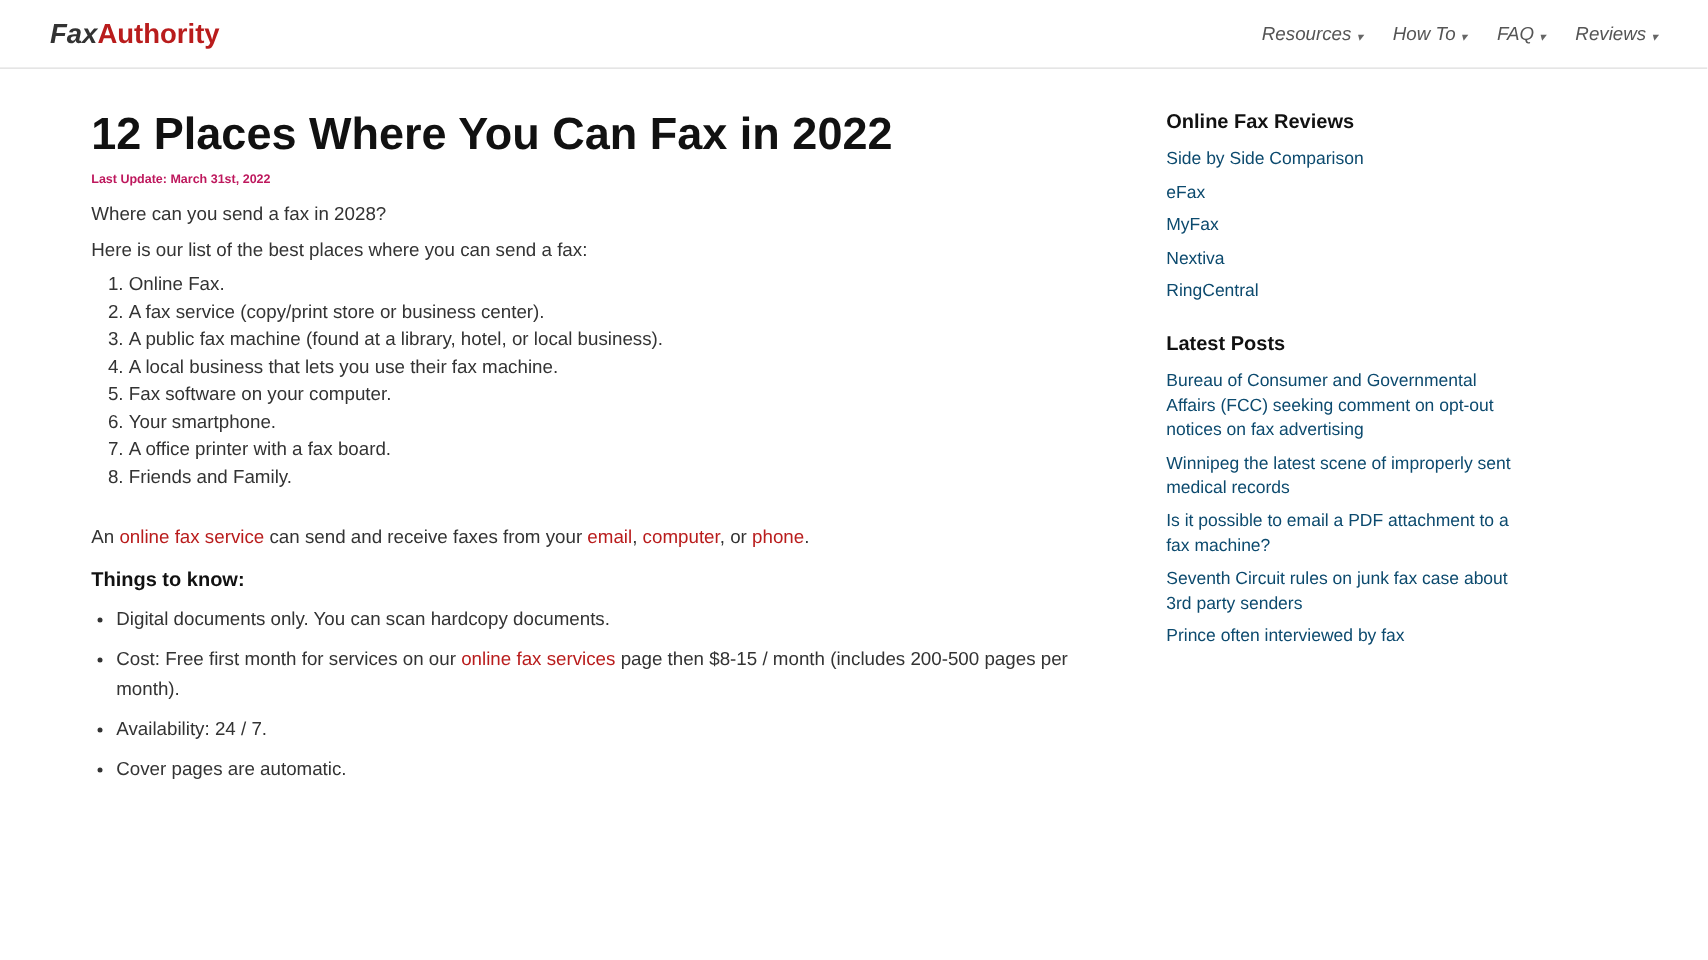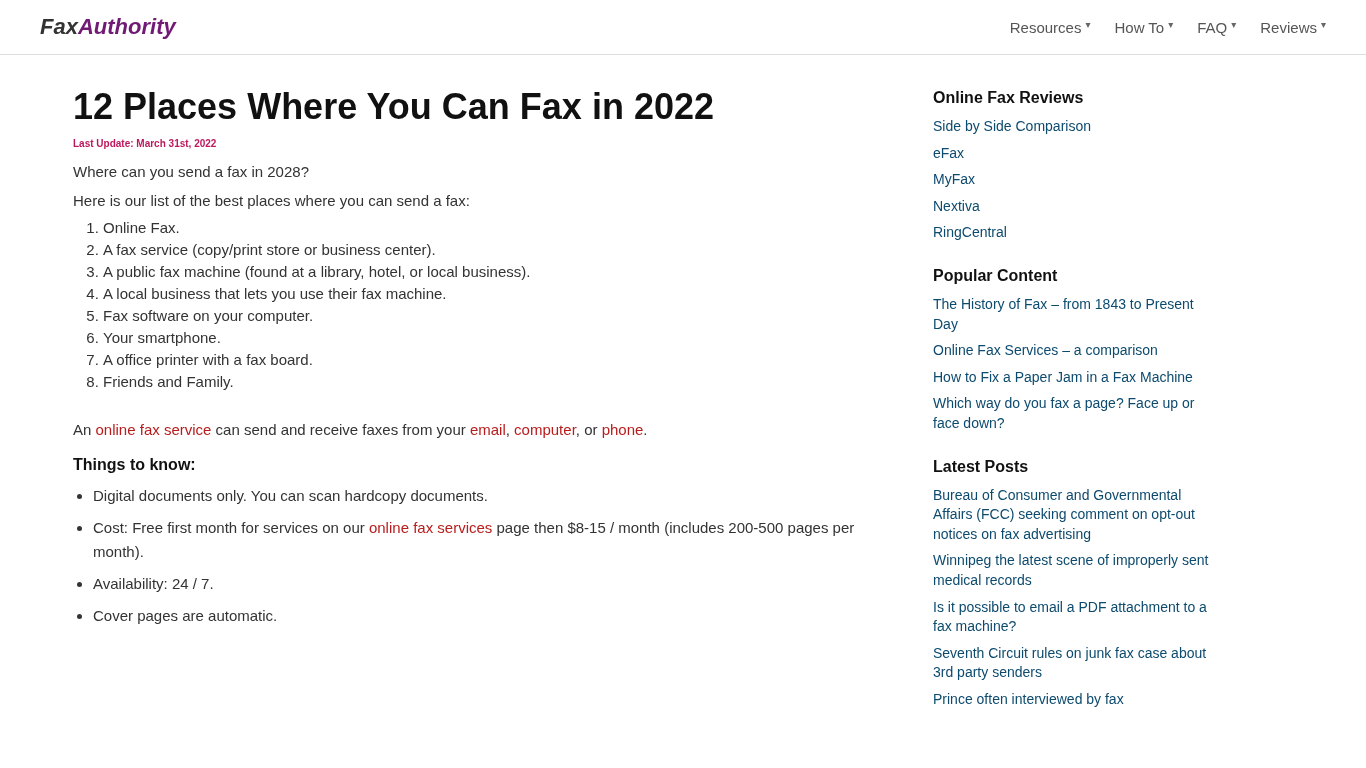--- a/index.html
+++ b/index.html
@@ -13,35 +13,36 @@
       padding: 14px 40px;
       border-bottom: 1px solid #ddd;
       background: #fff;
     }
     #logo {
       font-size: 22px;
       font-weight: bold;
       text-decoration: none;
     }
     #logo .fax-part { color: #333; font-style: italic; font-weight: bold; }
-    #logo .authority-part { color: #701a75; font-style: italic; font-weight: bold; }
+    #logo .authority-part { color: #b91c1c; font-weight: bold; }
 
     #nav {
       display: flex;
       align-items: center;
       gap: 24px;
     }
     .nav-item {
       display: flex;
-      align-items: flex-start;
+      align-items: flex-end;
       gap: 4px;
       color: #555;
       font-size: 15px;
       cursor: pointer;
       text-decoration: none;
+      font-style: italic;
     }
     .nav-dropdown-arrow {
       font-size: 10px;
       color: #666;
     }
 
     
     #content-wrapper {
       display: flex;
       max-width: 1300px;
@@ -221,27 +222,20 @@
 
     <div class="sidebar-section">
       <h3 class="sidebar-section-title">Online Fax Reviews</h3>
       <a href="#" class="sidebar-link">Side by Side Comparison</a>
       <a href="#" class="sidebar-link">eFax</a>
       <a href="#" class="sidebar-link">MyFax</a>
       <a href="#" class="sidebar-link">Nextiva</a>
       <a href="#" class="sidebar-link">RingCentral</a>
     </div>
 
-    <div class="sidebar-section">
-      <h3 class="sidebar-section-title">Popular Content</h3>
-      <a href="#" class="sidebar-link">The History of Fax – from 1843 to Present Day</a>
-      <a href="#" class="sidebar-link">Online Fax Services – a comparison</a>
-      <a href="#" class="sidebar-link">How to Fix a Paper Jam in a Fax Machine</a>
-      <a href="#" class="sidebar-link">Which way do you fax a page? Face up or face down?</a>
-    </div>
 
     <div class="sidebar-section">
       <h3 class="sidebar-section-title">Latest Posts</h3>
       <a href="#" class="sidebar-link">Bureau of Consumer and Governmental Affairs (FCC) seeking comment on opt-out notices on fax advertising</a>
       <a href="#" class="sidebar-link">Winnipeg the latest scene of improperly sent medical records</a>
       <a href="#" class="sidebar-link">Is it possible to email a PDF attachment to a fax machine?</a>
       <a href="#" class="sidebar-link">Seventh Circuit rules on junk fax case about 3rd party senders</a>
       <a href="#" class="sidebar-link">Prince often interviewed by fax</a>
     </div>
 

